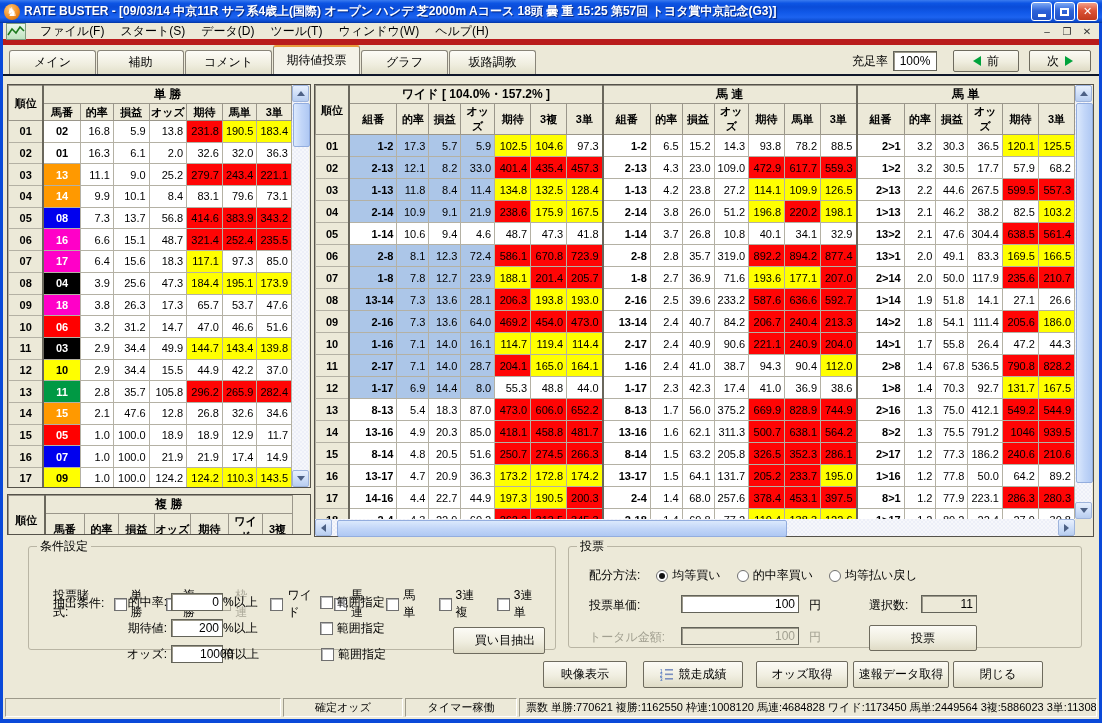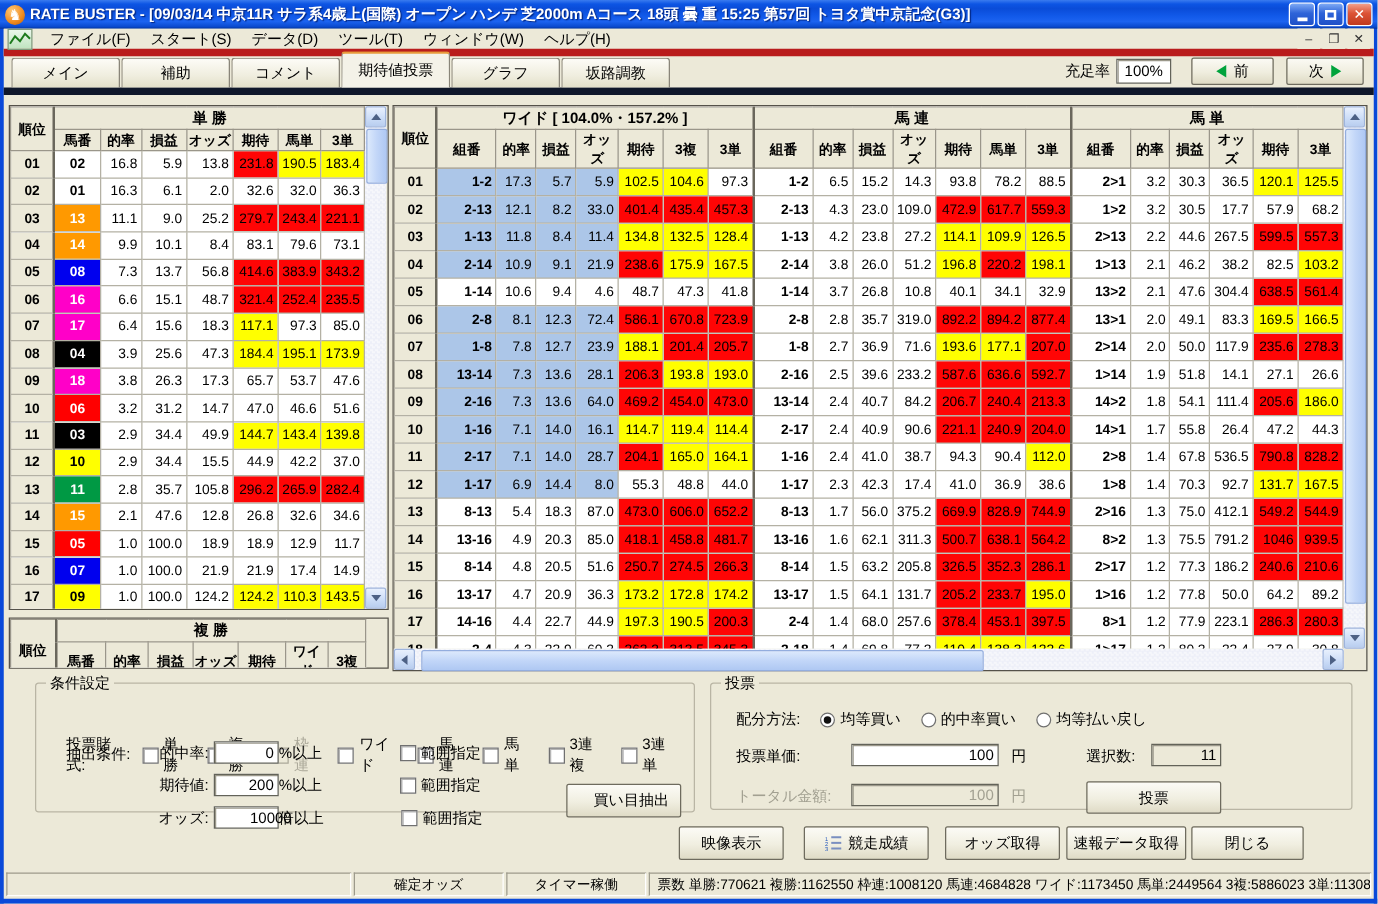--- a/index.html
+++ b/index.html
@@ -24,21 +24,21 @@
   
   .menubar{position:absolute;left:3px;top:23px;width:1096px;height:22px;background:#ECE9D8;
     display:flex;align-items:center;padding:0 3px;box-sizing:border-box;border-bottom:6px solid #b91c1c;}
   .menu-chart-icon{width:18px;height:15px;border:1px solid #7E9B7E;background:linear-gradient(180deg,#EAF7EA,#BFE3BF);margin-right:6px;position:relative;}
   .menu-chart-icon svg{position:absolute;inset:0;}
   .menu-item{font-size:12px;color:#000;padding:2px 8px;cursor:default;}
   .mdi-btns{margin-left:auto;display:flex;gap:2px;align-items:center;}
   .mdib{width:16px;height:14px;display:flex;align-items:center;justify-content:center;font-size:10px;color:#333;
     background:#ECE9D8;border:1px solid #ECE9D8;}
   
-  .tabrow{position:absolute;left:3px;top:45px;width:1096px;height:31px;border-bottom:6px solid #0f172a;box-sizing:border-box;}
+  .tabrow{position:absolute;left:3px;top:45px;width:1096px;height:31px;border-bottom:2px solid #0f172a;box-sizing:border-box;}
   .tabstrip{position:absolute;left:6px;bottom:0;display:flex;align-items:flex-end;}
   .tab{width:87px;height:24px;box-sizing:border-box;text-align:center;font-size:12px;line-height:22px;
     background:linear-gradient(180deg,#FDFCF7,#EFEDDE 60%,#E2DFC9);border:1px solid #898579;border-bottom:none;
     border-radius:3px 3px 0 0;margin-right:1px;color:#000;}
   .tab.active{height:29px;line-height:27px;background:#F4F2E8;position:relative;z-index:2;
     border-top:2px solid #E89B3C;font-weight:normal;}
   .fillrate-label{font-size:12px;}
   .fillrate-box{width:42px;height:18px;background:#fff;border:1px solid #636359;box-shadow:inset 1px 1px 0 #9B988A;
     font-size:12px;text-align:center;line-height:18px;}
   .navbtn{height:22px;box-sizing:border-box;border:1px solid #6E6B5E;border-radius:2px;
@@ -620,21 +620,21 @@
             <td class="num">36.9</td>
             <td class="num">71.6</td>
             <td class="num hl-y">193.6</td>
             <td class="num hl-y">177.1</td>
             <td class="num hl-r">207.0</td>
             <td class="cno gsep">2&gt;14</td>
             <td class="num">2.0</td>
             <td class="num">50.0</td>
             <td class="num">117.9</td>
             <td class="num hl-r">235.6</td>
-            <td class="num hl-r">278.3</td>
+            <td class="num hl-r">210.7</td>
           </tr>
           <tr style="height: 22px;">
             <td class="rank">08</td>
             <td class="cno gsep selb">13-14</td>
             <td class="num selb">7.3</td>
             <td class="num selb">13.6</td>
             <td class="num selb">28.1</td>
             <td class="num hl-r">206.3</td>
             <td class="num hl-y">193.8</td>
             <td class="num hl-y">193.0</td>

